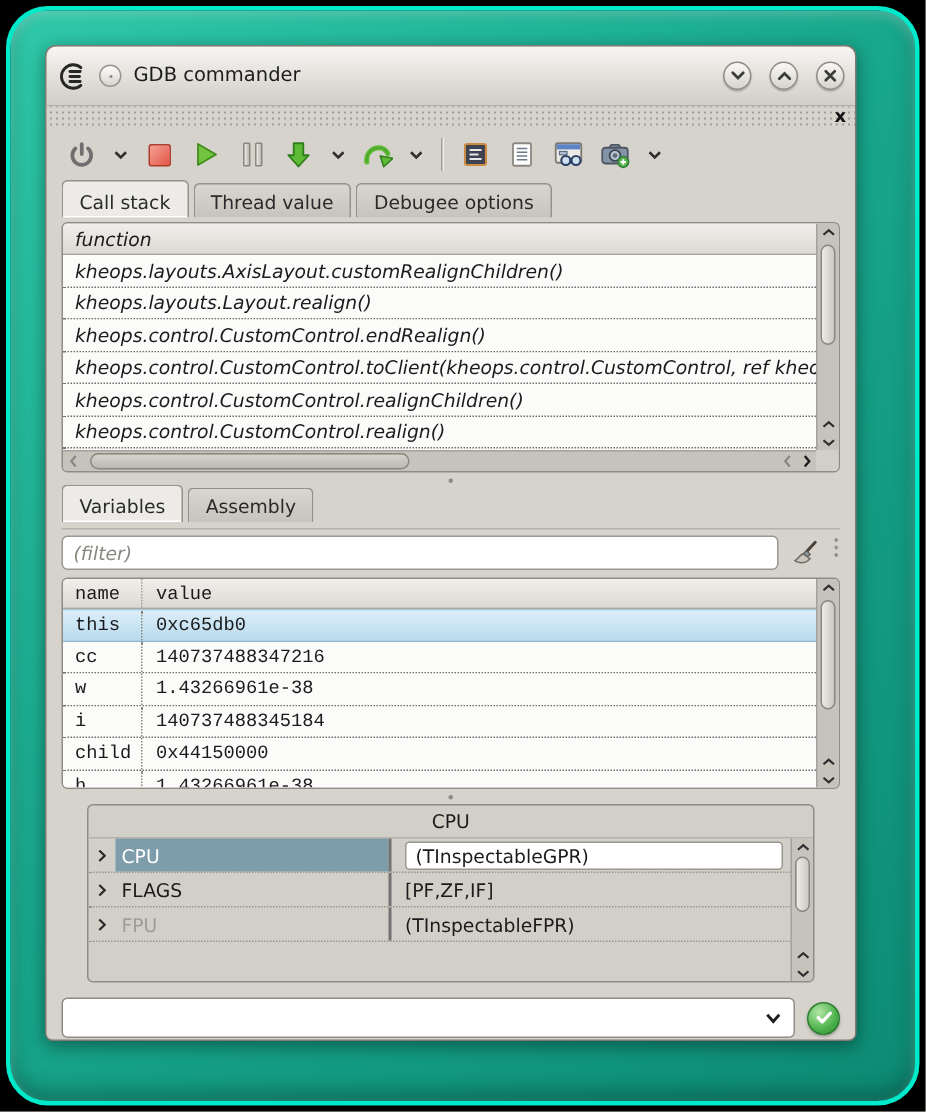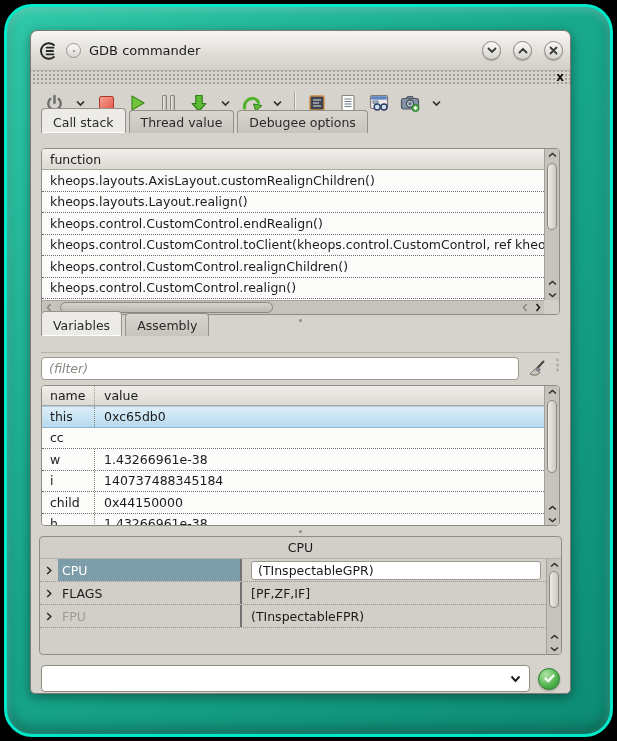--- a/index.html
+++ b/index.html
@@ -42,30 +42,30 @@
   .tool { display:flex; align-items:center; justify-content:center; width:22px; height:22px; }
   .tool.narrow { width:12px; }
   .stop-sq { width:15px; height:15px; border-radius:2px; border:1px solid #ad3a2d;
              background:linear-gradient(135deg,#f5a193,#e25748); }
   .pause-bars { display:flex; gap:3px; }
   .pause-bars i { width:5px; height:16px; border:1px solid #8a877f; border-radius:1px;
                   background:linear-gradient(90deg,#f0eeea,#b9b6af); }
   .tsep { width:1px; height:22px; background:#a5a29a; box-shadow:1px 0 0 #efeeea; margin:0 2px; }
 
   
-  .tabs { display:flex; align-items:flex-end; padding:0 0 16px 10px; height:27px; flex:none; position:relative; z-index:2; }
+  .tabs { display:flex; align-items:flex-end; padding:0 0 4px 10px; height:27px; flex:none; position:relative; z-index:2; }
   .tab { padding:4px 11px 3px; border:1px solid #94918a; border-bottom:none;
          border-radius:4px 4px 0 0; margin-right:3px; white-space:nowrap;
          background:linear-gradient(#d9d6d0,#c7c4bd); color:#2a2a2a; }
   .tab.active { background:#edebe7; padding-top:6px; box-shadow:0 -1px 0 #fff inset; }
 
   
   .panel { margin:-1px 10px 0; border:1px solid #8f8c85; border-radius:4px; background:#fbfbfa;
            overflow:hidden; display:grid; }
-  .cs-panel { grid-template-rows:1fr 14px; grid-template-columns:1fr 15px; height:167px; flex:none; }
+  .cs-panel { grid-template-rows:1fr 14px; grid-template-columns:1fr 15px; height:167px; flex:none;font-style:italic; }
   .list-head { background:linear-gradient(#f1efeb,#dcd9d3); border-bottom:1px solid #a9a69e;
                padding:3px 8px 2px; white-space:nowrap; }
   .row { height:21.5px; display:flex; align-items:center; padding-left:8px;
          border-bottom:1px dotted #6e6e6e; white-space:nowrap; overflow:hidden; background:#fbfbfa; }
 
   
   .sb-v { background:linear-gradient(90deg,#beb bb4,#cfccc5); background:#c6c3bc; border-left:1px solid #a5a29a;
           display:flex; flex-direction:column; align-items:center; }
   .sb-h { background:#c6c3bc; border-top:1px solid #a5a29a; display:flex; align-items:center; }
   .sb-track { flex:1; width:100%; position:relative; }
@@ -84,32 +84,32 @@
 
   
   .filter-row { display:flex; align-items:flex-start; gap:6px; margin:4px 10px 5px; flex:none; }
   .filter-input { flex:1; height:23px; border:1px solid #9a978f; border-radius:4px; padding:0 7px;
                   font-family:"DejaVu Sans",sans-serif; font-size:12.5px; background:#fff; color:#222; }
   .filter-input::placeholder { color:#8a877f; font-style:italic; }
   .icon-btn { width:24px; height:24px; display:flex; align-items:center; justify-content:center; }
   .grip-v { width:5px; height:16px; background-image:radial-gradient(circle,#8f8c85 1px,transparent 1.2px);
             background-size:4px 5px; background-position:center; }
   .var-panel { grid-template-rows:1fr; grid-template-columns:1fr 15px; height:141px; flex:none; }
-  .var-list { overflow:hidden; display:flex; flex-direction:column; }
+  .var-list { overflow:hidden; display:flex; flex-direction:column;font-family:Liberation Mono, monospace; }
   .vrow { flex:none; height:21.5px; display:flex; align-items:center;
           border-bottom:1px dotted #6e6e6e; background:#fbfbfa; }
   .vname { width:52px; padding-left:8px; white-space:nowrap; }
   .vval { flex:1; border-left:1px dotted #8a877f; padding-left:9px; align-self:stretch;
           display:flex; align-items:center; white-space:nowrap; overflow:hidden; }
   .vhead { background:linear-gradient(#f1efeb,#dcd9d3); border-bottom:1px solid #a9a69e; }
   .vhead .vval { border-left:1px dotted #a09d95; }
   .vrow.sel { background:linear-gradient(#dceef9,#b8daee); border-top:1px solid #a6cbe0; border-bottom:1px solid #8cb8d3; }
 
   
-  .cpu-box { margin:0 8px; flex:none; border:1px solid #8f8c85; border-radius:4px;
+  .cpu-box { margin:0 27px; flex:none; border:1px solid #8f8c85; border-radius:4px;
              background:#d2cfc8; overflow:hidden; }
   .cpu-title { height:21px; display:flex; align-items:center; justify-content:center; color:#1b1b1b; }
   .cpu-grid { display:grid; grid-template-columns:1fr 15px; border-top:1px solid #b5b2ab; height:96px; }
   .crow { height:23px; display:flex; align-items:center; border-bottom:1px dotted #98958d; }
   .cexp { width:18px; flex:none; display:flex; align-items:center; justify-content:center; align-self:stretch; }
   .cname { width:182px; flex:none; align-self:stretch; display:flex; align-items:center; padding-left:4px; }
   .cval { flex:1; align-self:stretch; display:flex; align-items:center; padding:0 5px 0 9px;
           border-left:2px solid #737373; white-space:nowrap; overflow:hidden; }
   .crow.sel .cname { background:#7e9dab; color:#fff; }
   .crow .dim { color:#9f9c96; }
@@ -339,20 +339,21 @@
       <div class="vrow vhead" style="height:20px; background:linear-gradient(#f1efeb,#dcd9d3);">
         <span class="vname">name</span>
         <span class="vval">value</span>
       </div>
       <div class="vrow sel">
         <span class="vname">this</span>
         <span class="vval">0xc65db0</span>
       </div>
       <div class="vrow">
         <span class="vname">cc</span>
+        <span class="vval">140737488347216</span>
       </div>
       <div class="vrow">
         <span class="vname">w</span>
         <span class="vval">1.43266961e-38</span>
       </div>
       <div class="vrow">
         <span class="vname">i</span>
         <span class="vval">140737488345184</span>
       </div>
       <div class="vrow">

